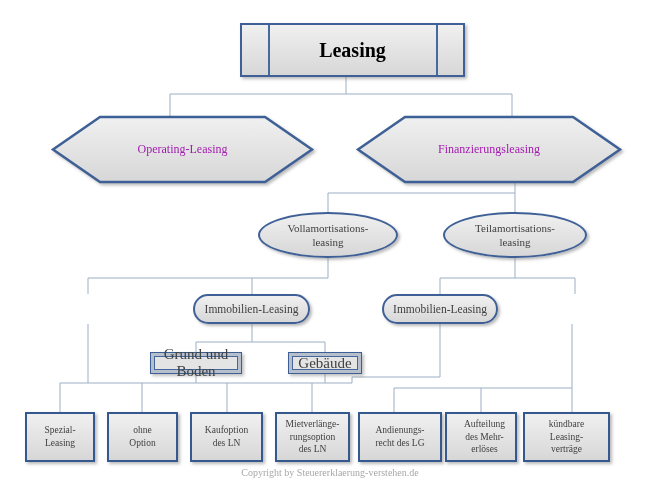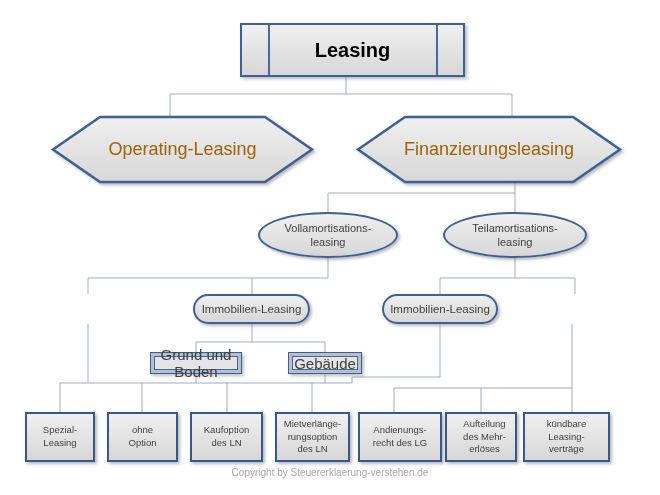--- a/index.html
+++ b/index.html
@@ -1,35 +1,35 @@
 <!DOCTYPE html>
 <html><head>
 <meta charset="utf-8">
 <style>
   html,body{margin:0;padding:0;background:#ffffff;}
   .canvas{
     position:relative;width:660px;height:495px;background:#ffffff;overflow:hidden;
-    font-family:Liberation Sans, sans-serif;color:#3f3f3f;
+    font-family:Liberation Serif, serif;color:#3f3f3f;
   }
   .layer{position:absolute;left:0;top:0;width:660px;height:495px;}
   .shape{
     position:absolute;box-sizing:border-box;
     display:flex;align-items:center;justify-content:center;text-align:center;
     background:linear-gradient(180deg,#f0f0f0 0%,#e2e2e2 55%,#d7d7d7 100%);
     border:2px solid #3e6096;
     box-shadow:2px 2px 3px rgba(130,130,130,0.55);
     white-space:pre-line;
   }
   .shape span{white-space:pre-line;}
   .title-box{left:240px;top:23px;width:225px;height:54px;font-size:20px;font-weight:bold;color:#000;}
   .inner-line{position:absolute;top:0;bottom:0;width:2px;background:#46699f;}
   .inner-line.l{left:26px;} .inner-line.r{right:25px;}
   .hex-label{
     position:absolute;display:flex;align-items:center;justify-content:center;
-    font-size:18px;color:#a16207;text-align:left;
+    font-size:12px;color:#a21caf;text-align:left;
   }
   .hex-label.left{left:53px;top:117px;width:259px;height:65px;}
   .hex-label.right{left:358px;top:117px;width:262px;height:65px;}
   .ellipse{border-radius:50%;font-size:11px;line-height:1.3;border-width:2px;}
   .ellipse.voll{left:258px;top:212px;width:140px;height:46px;}
   .ellipse.teil{left:443px;top:212px;width:144px;height:46px;}
   .stadium{border-radius:16px;font-size:11.5px;border-width:2px;height:30px;top:294px;}
   .stadium.s1{left:30px;width:117px;}
   .stadium.s2{left:193px;width:117px;}
   .stadium.s3{left:382px;width:116px;}

